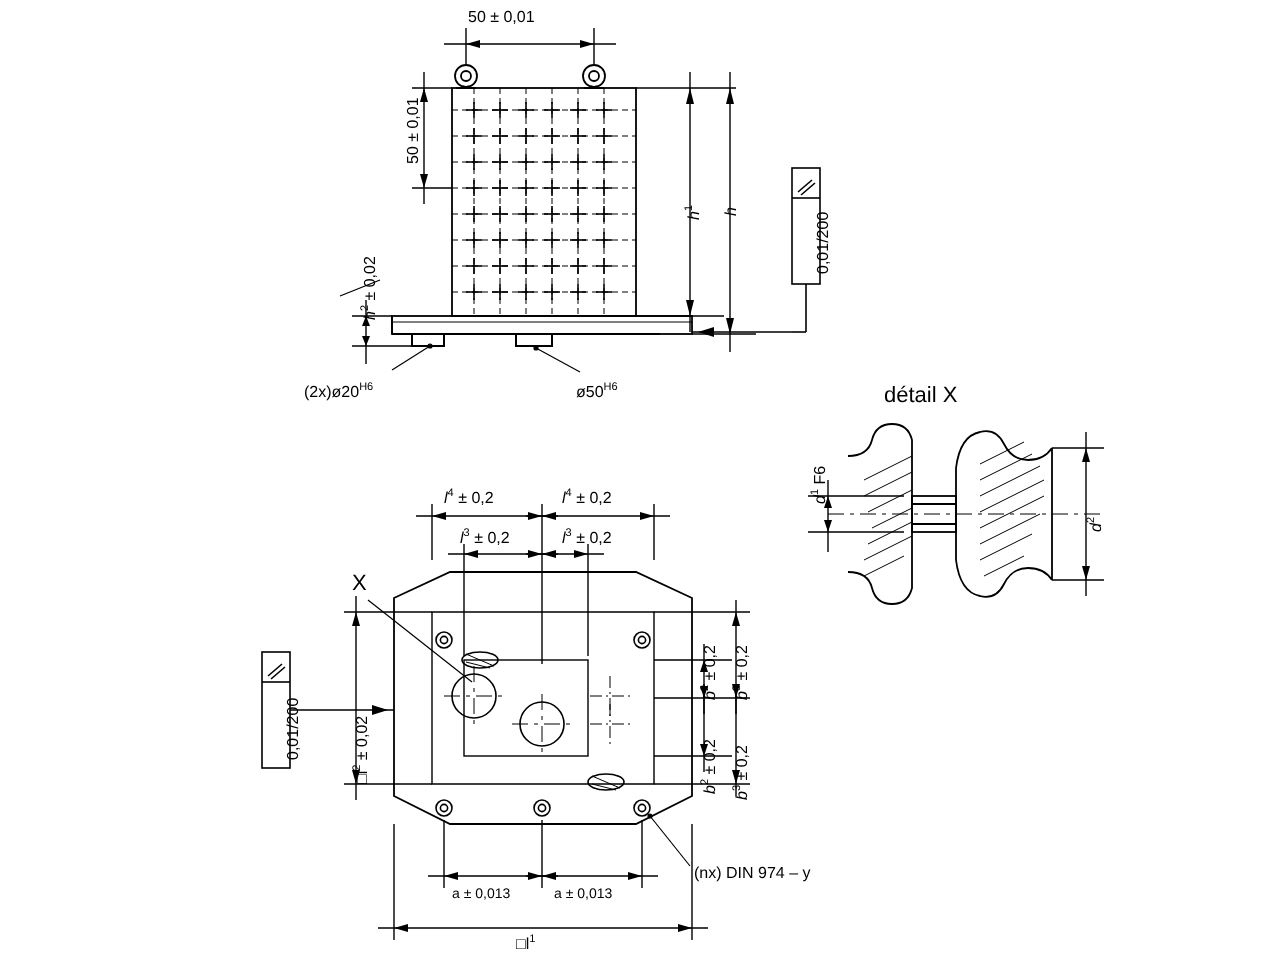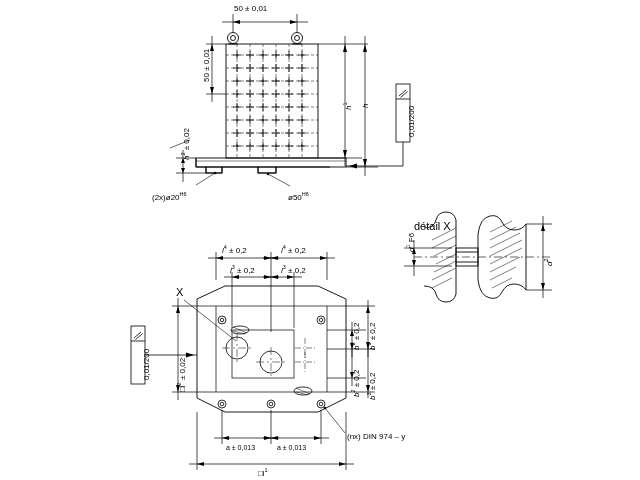--- a/index.html
+++ b/index.html
@@ -450,21 +450,21 @@
 <div class="lbl rot90 ital" style="left:361px;top:108px;">h</div>
 
 <div class="lbl rot90" style="left:179px;top:160px;"><span class="ital">h</span><span class="sup">2</span> <span>± 0,02</span></div>
 
 <div class="lbl" style="left:152px;top:190px;"><span>(2x)ø20</span><span class="sup">H6</span></div>
 
 <div class="lbl" style="left:288px;top:190px;"><span>ø50</span><span class="sup">H6</span></div>
 
 <div class="lbl rot90" style="left:407px;top:137px;">0,01/200</div>
 
-<div class="lbl big" style="left:414px;top:194px;margin-top:28px;">détail X</div>
+<div class="lbl big" style="left:442px;top:194px;">détail X</div>
 
 <div class="lbl rot90" style="left:404px;top:252px;"><span class="ital">d</span><span class="sup">1</span> <span>F6</span></div>
 
 <div class="lbl rot90" style="left:542px;top:266px;"><span class="ital">d</span><span class="sup">2</span></div>
 
 <div class="lbl" style="left:222px;top:243px;"><span class="ital">l</span><span class="sup">4</span> <span>± 0,2</span></div>
 
 <div class="lbl" style="left:281px;top:243px;"><span class="ital">l</span><span class="sup">4</span> <span>± 0,2</span></div>
 
 <div class="lbl" style="left:230px;top:263px;"><span class="ital">l</span><span class="sup">3</span> <span>± 0,2</span></div>

